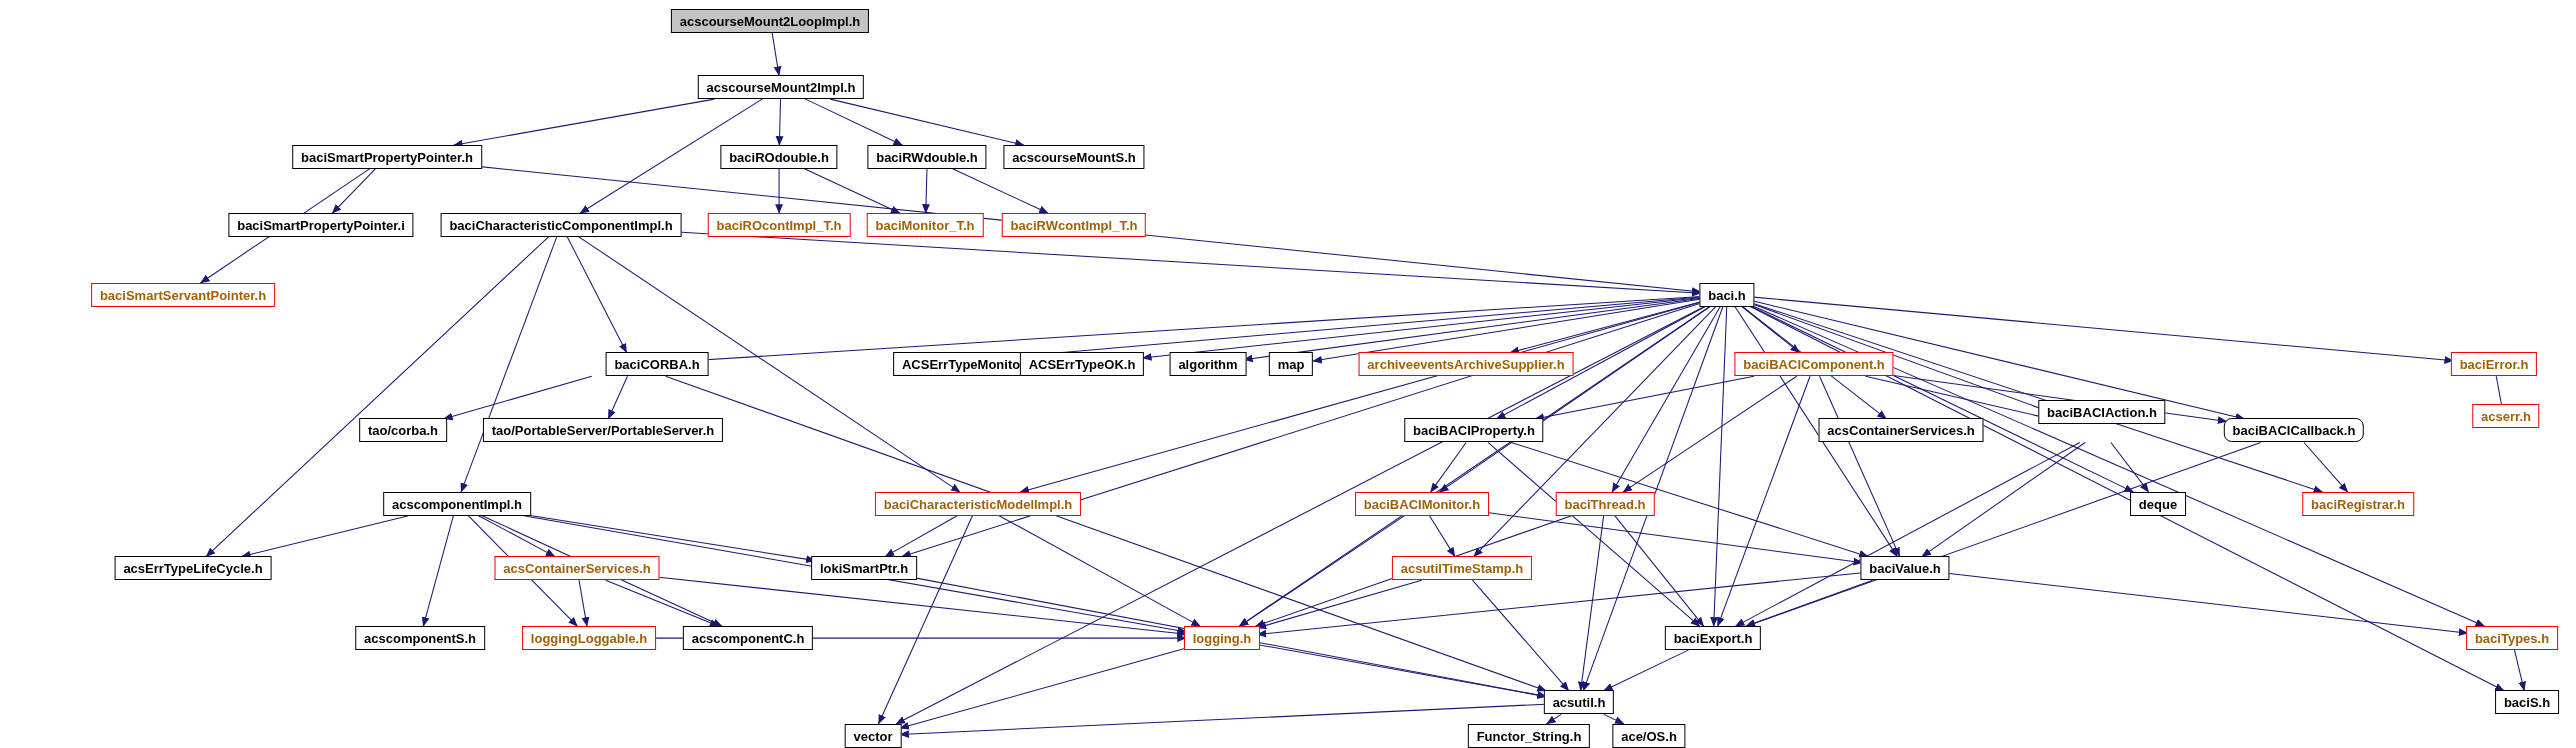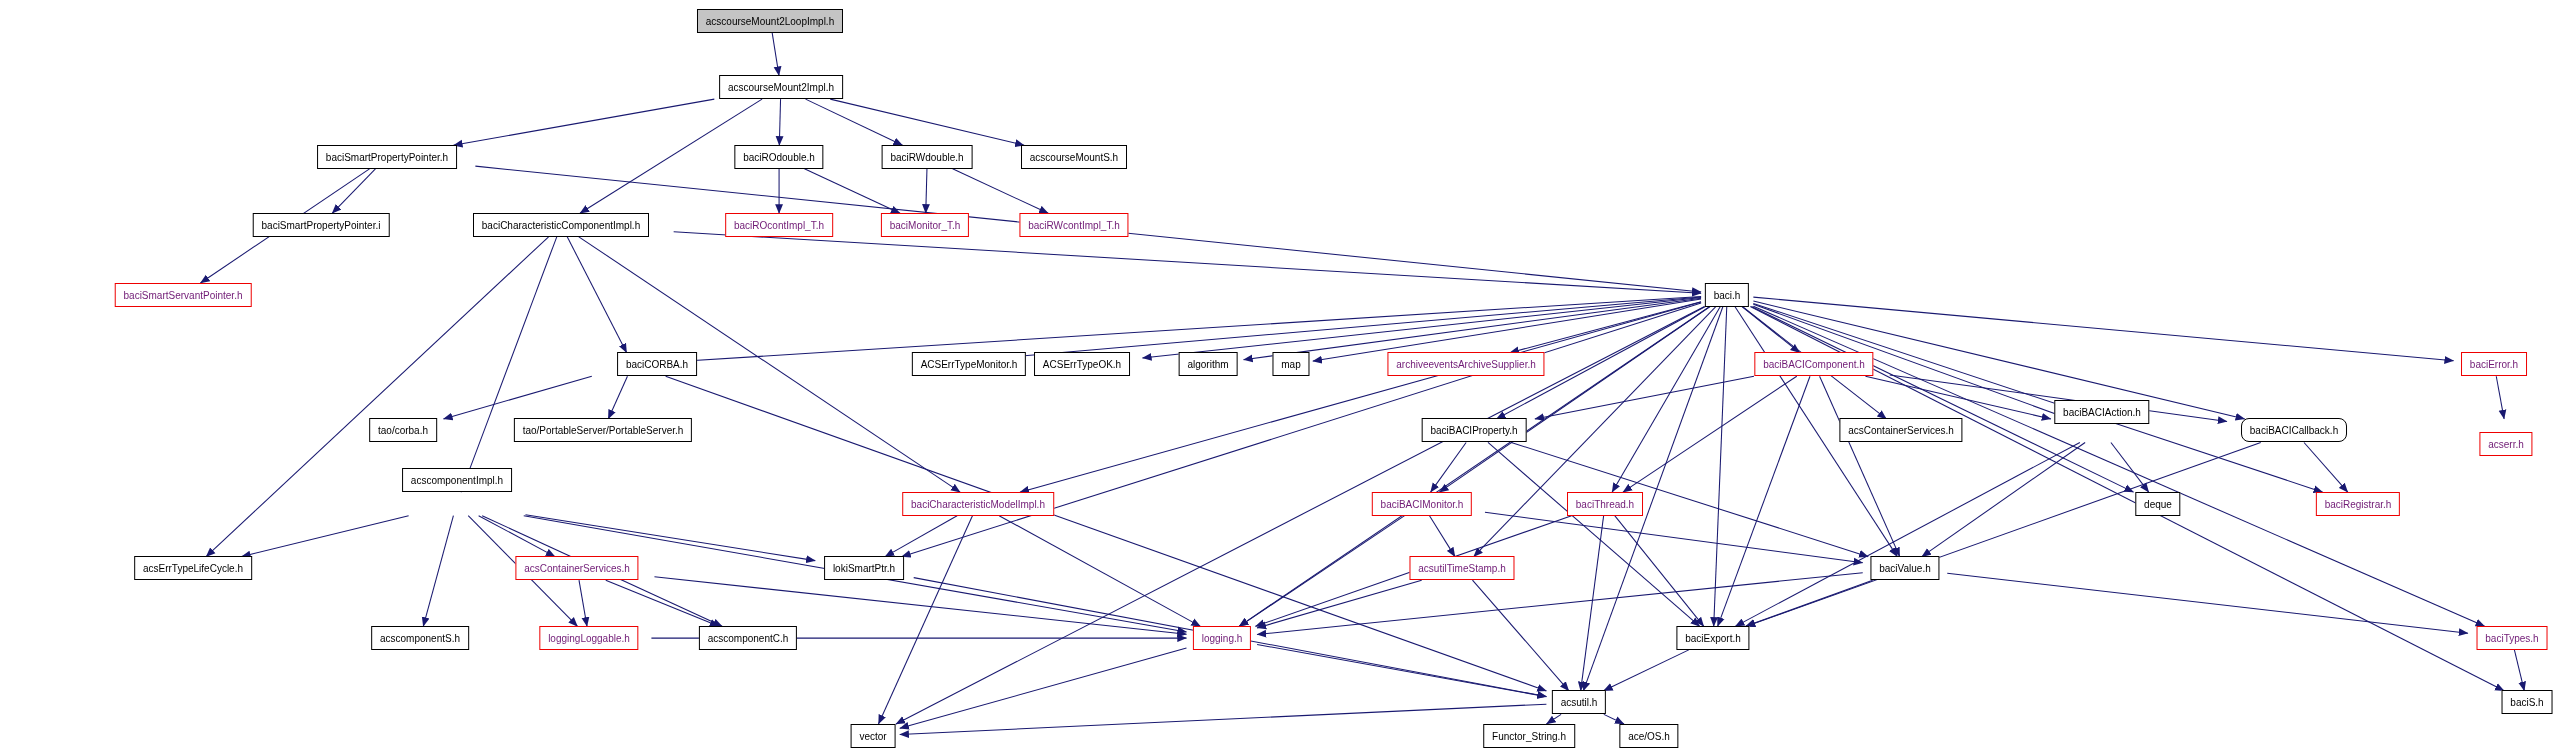--- a/index.html
+++ b/index.html
@@ -28,30 +28,31 @@
     stroke-width: 1.2;
     fill: none;
   }
   .node {
     position: absolute;
     transform: translate(-50%, -50%);
     z-index: 2;
     background: #ffffff;
     border: 0.9px solid #000000;
     color: #000000;
-    font-size: 10px;
+    font-size: 13px;
     line-height: 15px;
     padding: 3.5px 7.8px;
     white-space: nowrap;
     box-sizing: border-box;
     cursor: pointer;
+    font-weight: bold;
   }
   .node.truncated {
     border-color: #ee0000;
-    color: #701a75;
+    color: #a16207;
   }
   .node.current {
     background: #c4c4c4;
     border-color: #000000;
     color: #000000;
   }
 </style>
 </head>
 <body>
 
@@ -178,22 +179,22 @@
     <div class="node" style="left: 1291px; top: 364px;">map</div>
     <div class="node truncated" style="left: 1466px; top: 364px;">archiveeventsArchiveSupplier.h</div>
     <div class="node truncated" style="left: 1814px; top: 364px;">baciBACIComponent.h</div>
     <div class="node truncated" style="left: 2494px; top: 364px;">baciError.h</div>
     <div class="node" style="left: 403px; top: 430px;">tao/corba.h</div>
     <div class="node" style="left: 603px; top: 430px;">tao/PortableServer/PortableServer.h</div>
     <div class="node" style="left: 1474px; top: 430px;">baciBACIProperty.h</div>
     <div class="node" style="left: 1901px; top: 430px;">acsContainerServices.h</div>
     <div class="node" style="left: 2102px; top: 412px;">baciBACIAction.h</div>
     <div class="node" style="left: 2294px; top: 430px; border-radius: 8px;">baciBACICallback.h</div>
-    <div class="node truncated" style="left: 2506px; top: 444px;">acserr.h</div>
-    <div class="node" style="left: 457px; top: 480px;">acscomponentImpl.h</div>
+    <div class="node truncated" style="left: 2506px; top: 416px;">acserr.h</div>
+    <div class="node" style="left: 457px; top: 504px;">acscomponentImpl.h</div>
     <div class="node truncated" style="left: 978px; top: 504px;">baciCharacteristicModelImpl.h</div>
     <div class="node truncated" style="left: 1422px; top: 504px;">baciBACIMonitor.h</div>
     <div class="node truncated" style="left: 1605px; top: 504px;">baciThread.h</div>
     <div class="node" style="left: 2158px; top: 504px;">deque</div>
     <div class="node truncated" style="left: 2358px; top: 504px;">baciRegistrar.h</div>
     <div class="node" style="left: 193px; top: 568px;">acsErrTypeLifeCycle.h</div>
     <div class="node truncated" style="left: 577px; top: 568px;">acsContainerServices.h</div>
     <div class="node" style="left: 864px; top: 568px;">lokiSmartPtr.h</div>
     <div class="node truncated" style="left: 1462px; top: 568px;">acsutilTimeStamp.h</div>
     <div class="node" style="left: 1905px; top: 568px;">baciValue.h</div>

